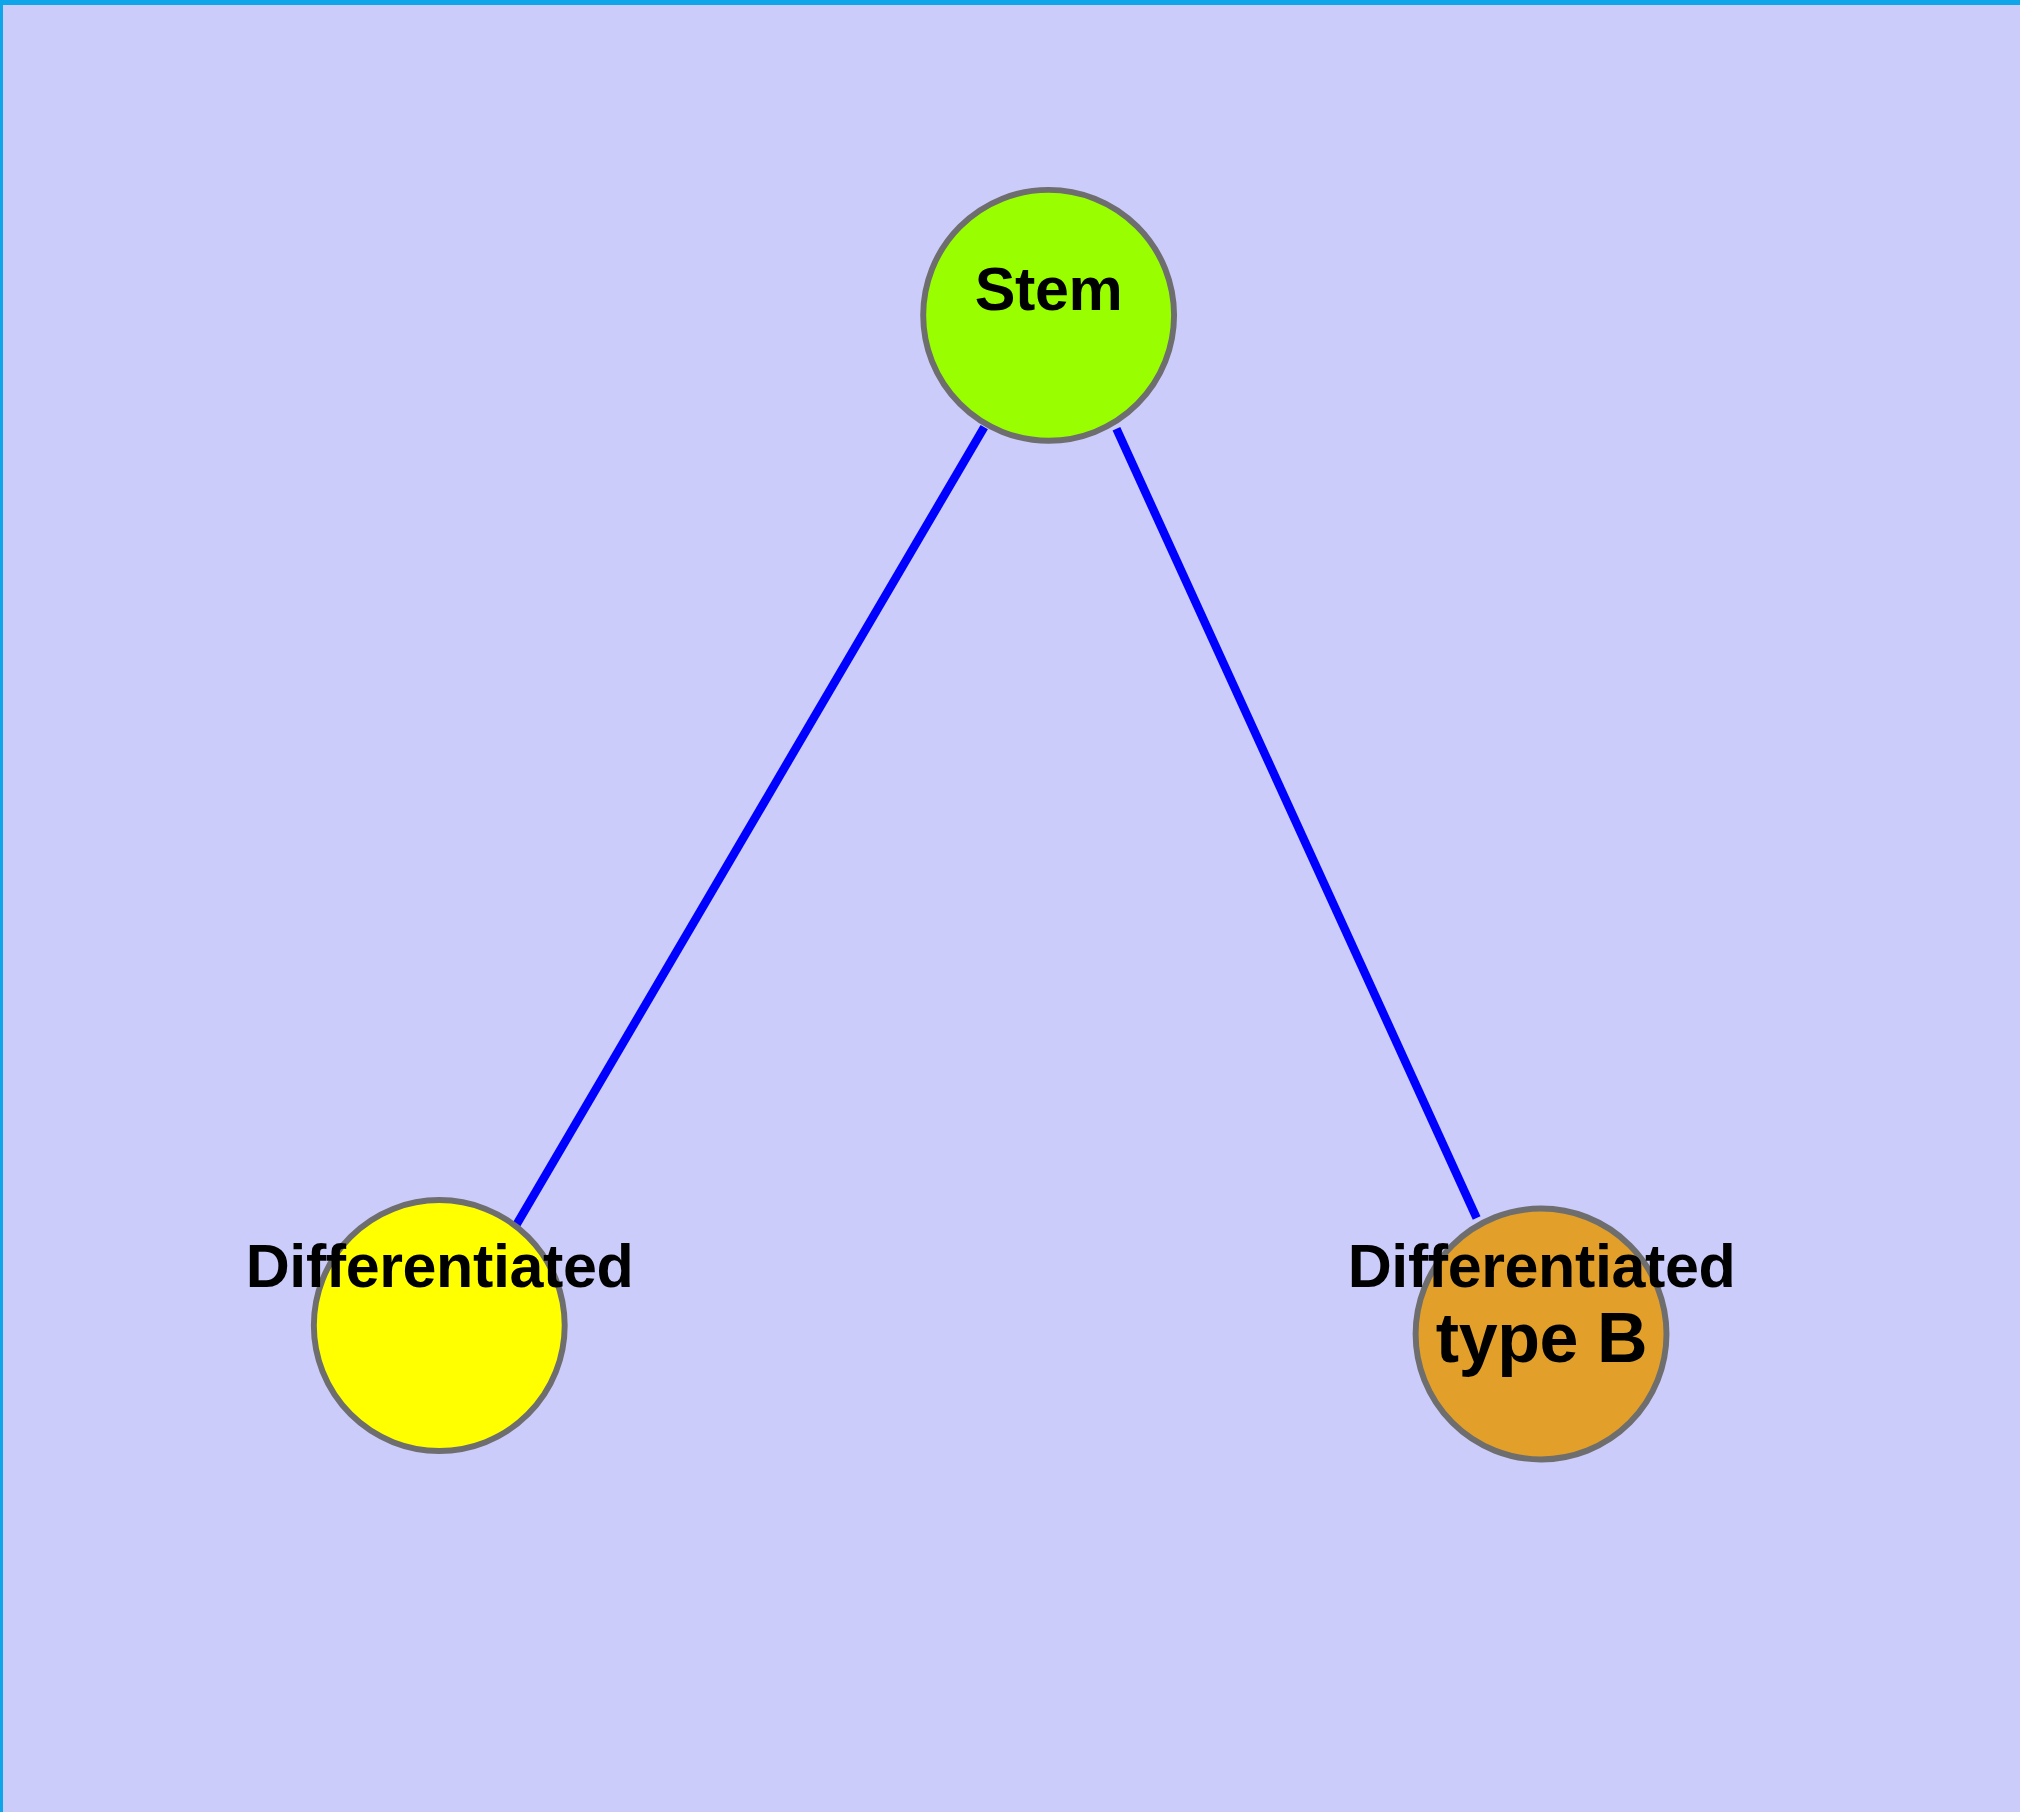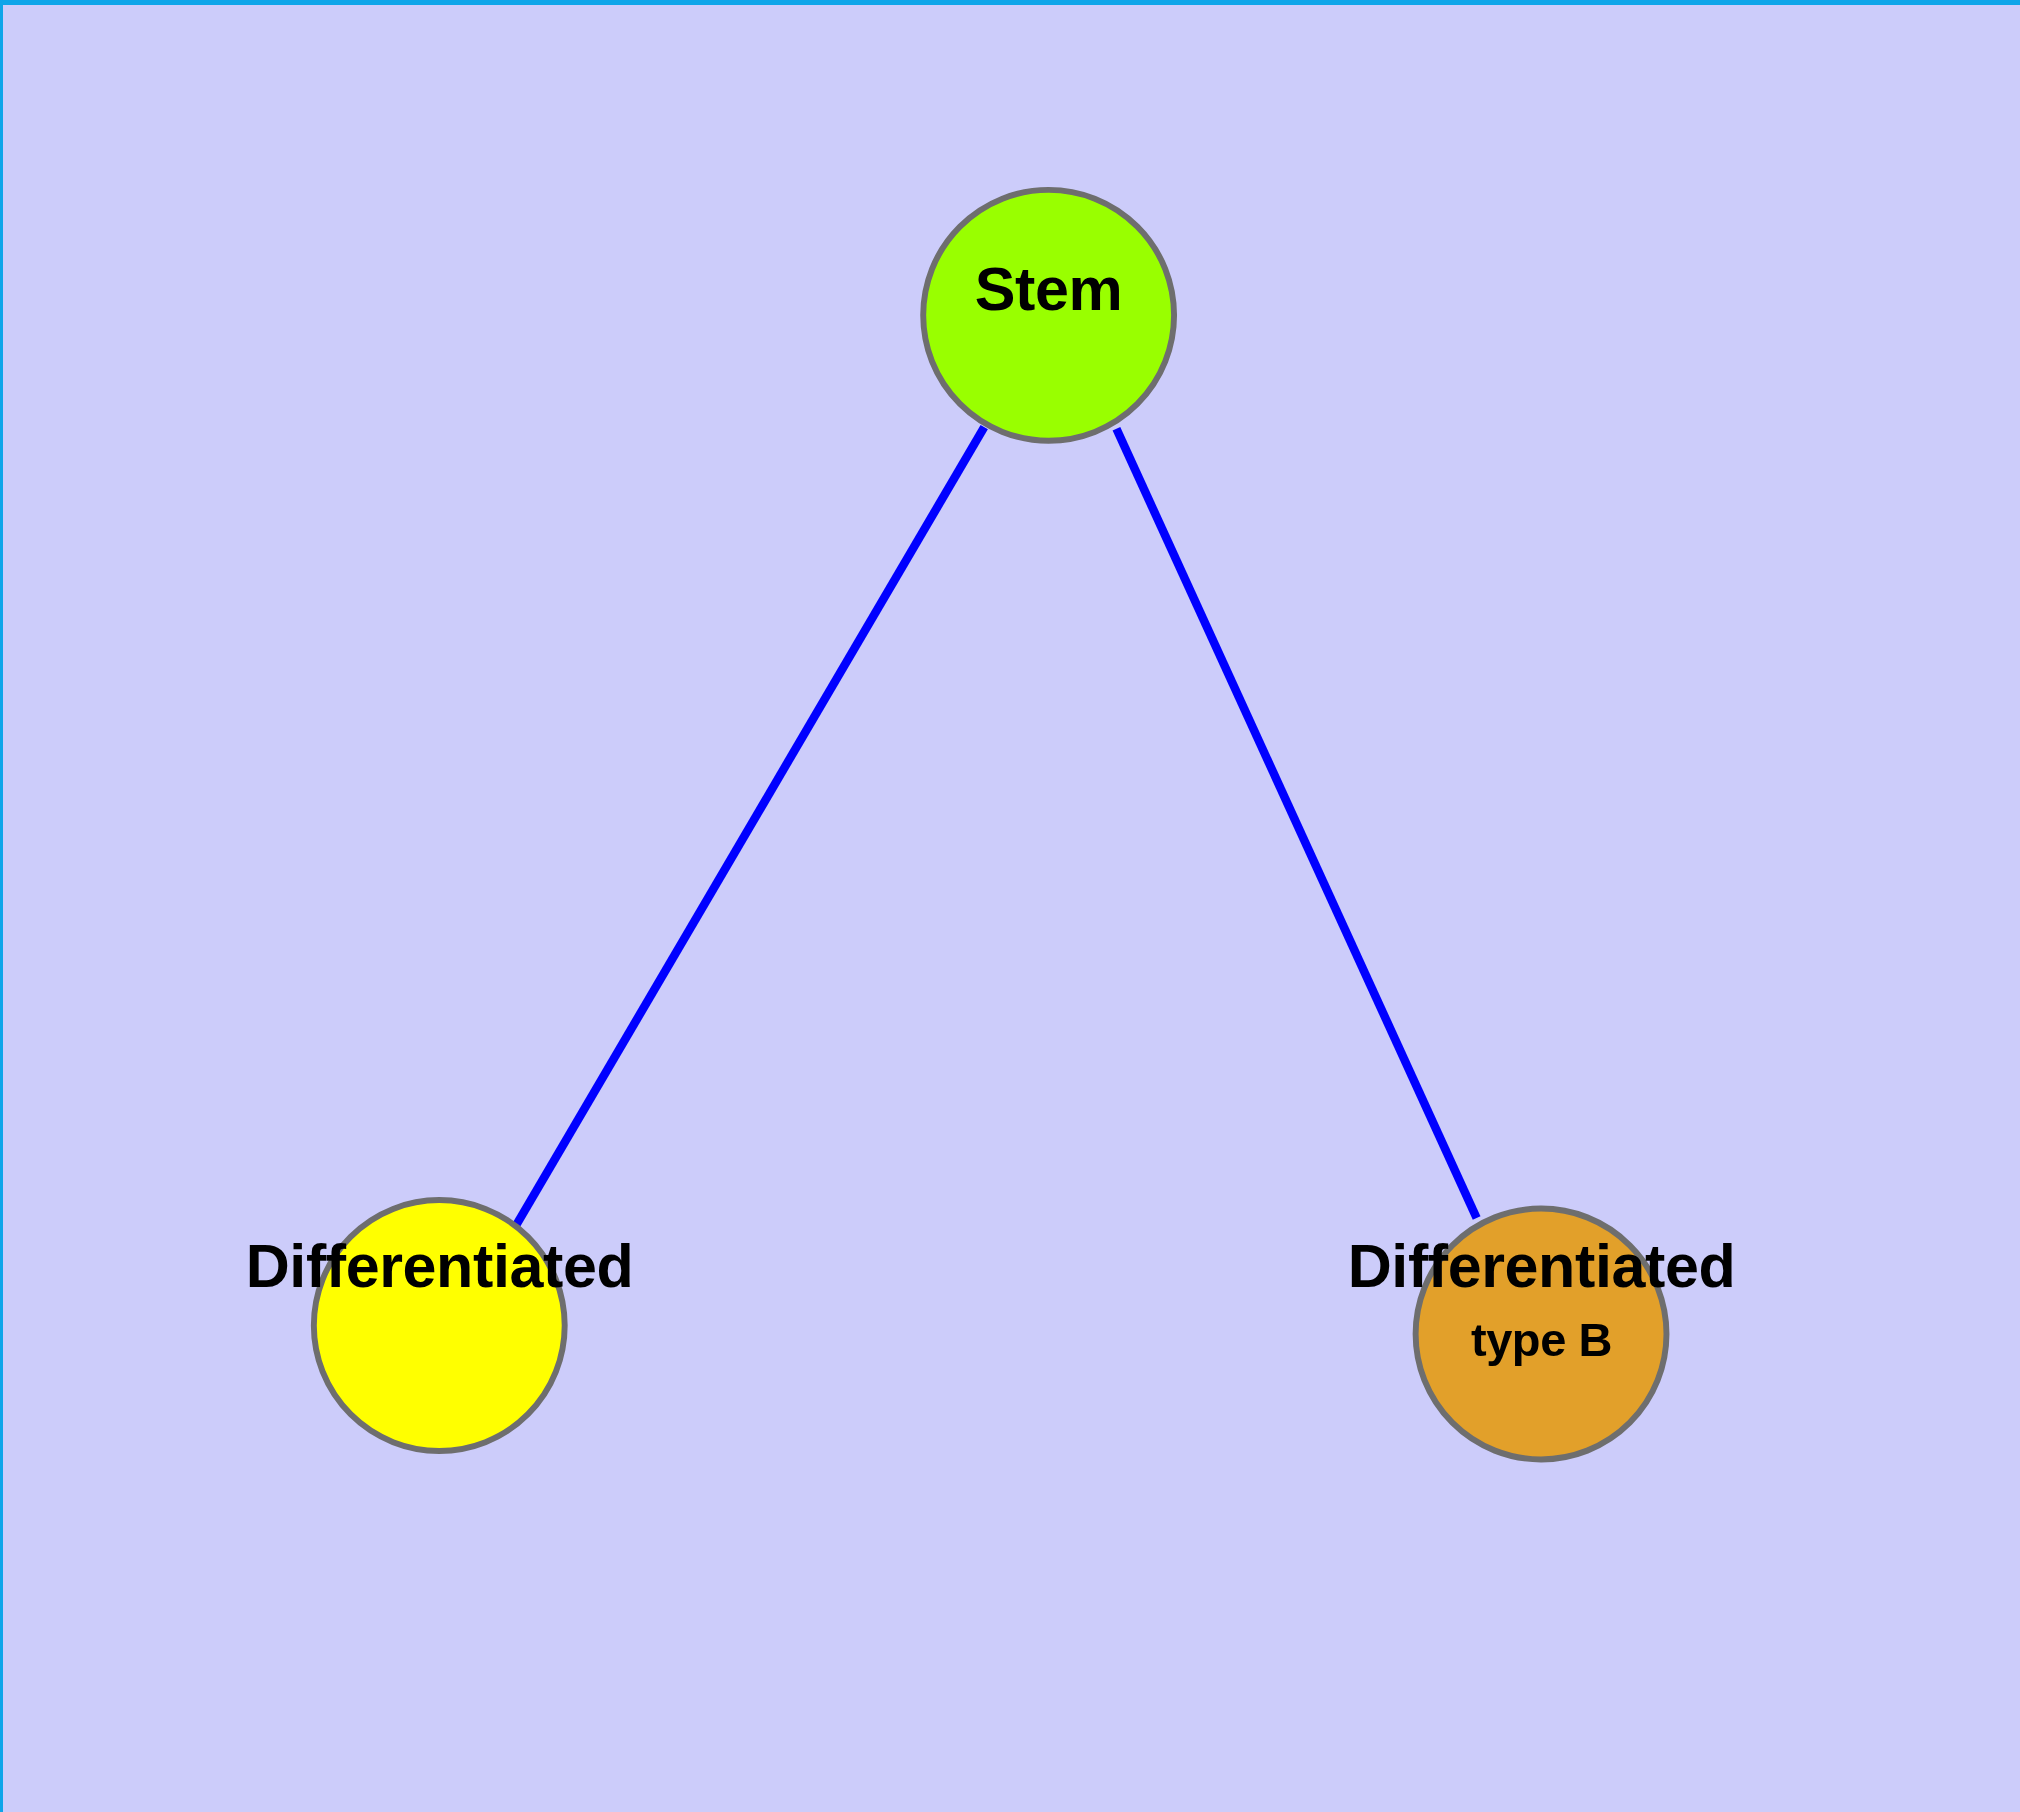--- a/index.html
+++ b/index.html
@@ -64,17 +64,17 @@
   <div class="node-group" style="left:794px; top:254px; width:509px; height:122px;">
     <div class="node-label" style="left:0; top:0; width:509px; font-size:61px;">Stem</div>
   </div>
 
   <div class="node-group" style="left:185px; top:1231px; width:509px; height:153px;">
     <div class="node-label" style="left:0; top:0; width:509px; font-size:61px;">Differentiated</div>
   </div>
 
   <div class="node-group" style="left:1287px; top:1231px; width:509px; height:153px;">
     <div class="node-label" style="left:0; top:0; width:509px; font-size:61px;">Differentiated</div>
-    <div class="node-label" style="left:0; top:82px; width:509px; font-size:47px;">type B</div>
+    <div class="node-label" style="left:0; top:67px; width:509px; font-size:70px;">type B</div>
   </div>
 
 </div>
 
 
 </body></html>

